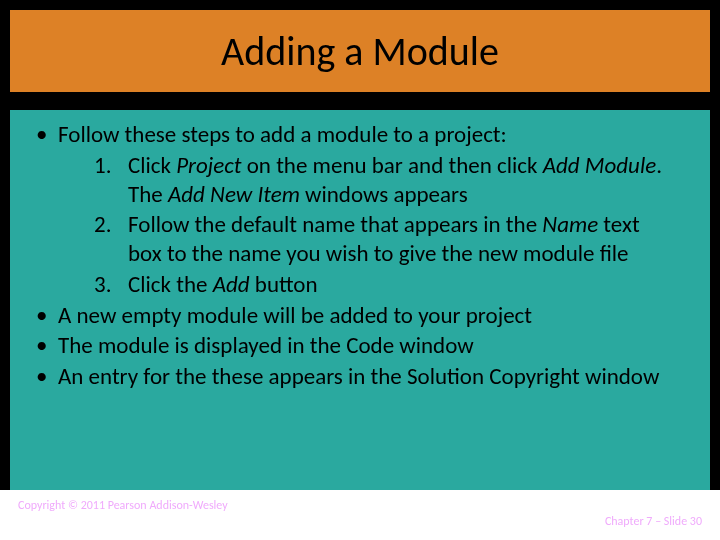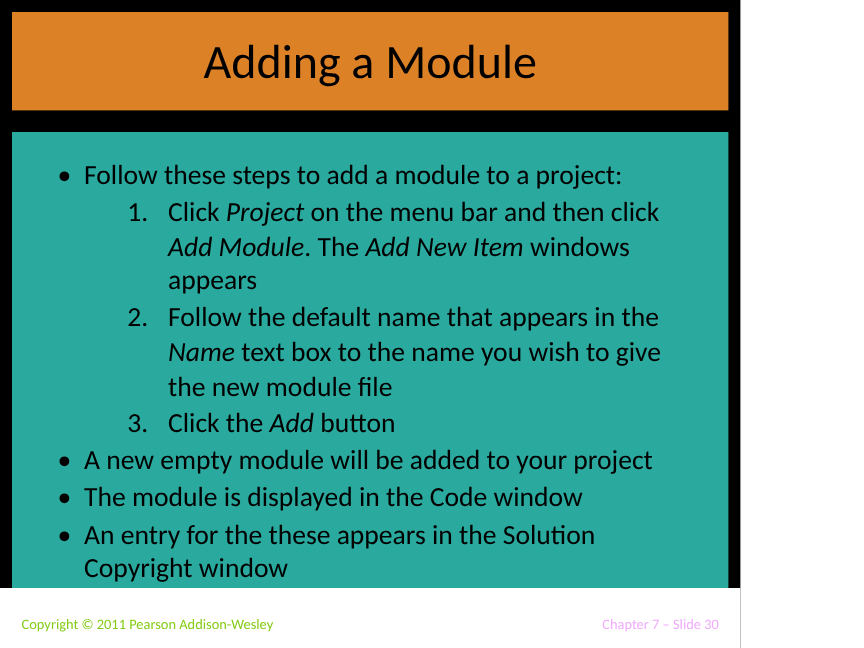--- a/index.html
+++ b/index.html
@@ -4,21 +4,21 @@
 <style>
   html, body {
     margin: 0;
     padding: 0;
     width: 720px;
     height: 540px;
     font-family: Calibri, Arial, sans-serif;
     overflow: hidden;
   }
   .slide {
-    width: 617px;
+    width: 720px;
     height: 540px;
     position: relative;
     background: #000;
   }
   .title-bar {
     position: absolute;
     top: 10px;
     left: 10px;
     right: 10px;
     height: 82px;
@@ -42,21 +42,21 @@
     height: 380px;
     background: #2aa99f;
     color: #000;
     padding: 10px 34px 10px 18px;
     box-sizing: border-box;
     font-size: 23px;
     line-height: 1.25;
   }
   .body-box ul {
     list-style: none;
-    margin: 12px;
+    margin: 0;
     padding: 0;
   }
   .body-box ul.top > li {
     position: relative;
     padding-left: 30px;
     margin: 0 0 2px 0;
   }
   .body-box ul.top > li::before {
     content: "•";
     position: absolute;
@@ -80,22 +80,22 @@
     position: absolute;
     left: 0;
     top: 0;
   }
   .i { }
   .bi { font-weight: 400; font-style: italic; }
 
   .footer-left {
     position: absolute;
     left: 18px;
-    bottom: 12px;
-    color: #84cc16;
+    bottom: 28px;
+    color: #f0abfc;
     font-size: 12px;
   }
   .footer-right {
     position: absolute;
     right: 18px;
     bottom: 12px;
     color: #f0abfc;
     font-size: 12px;
   }
   

